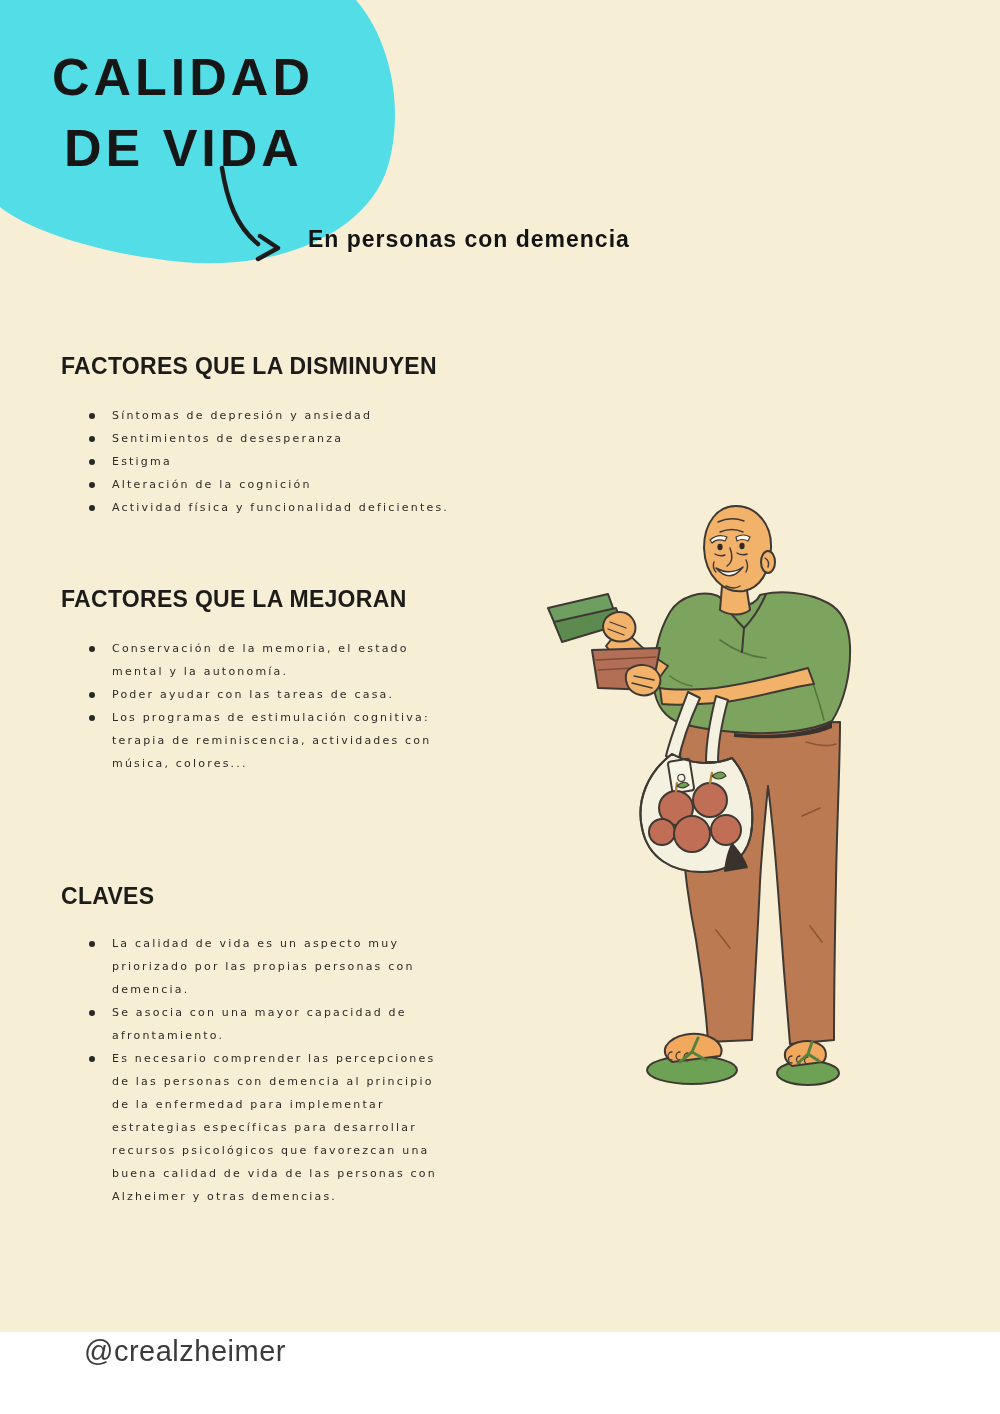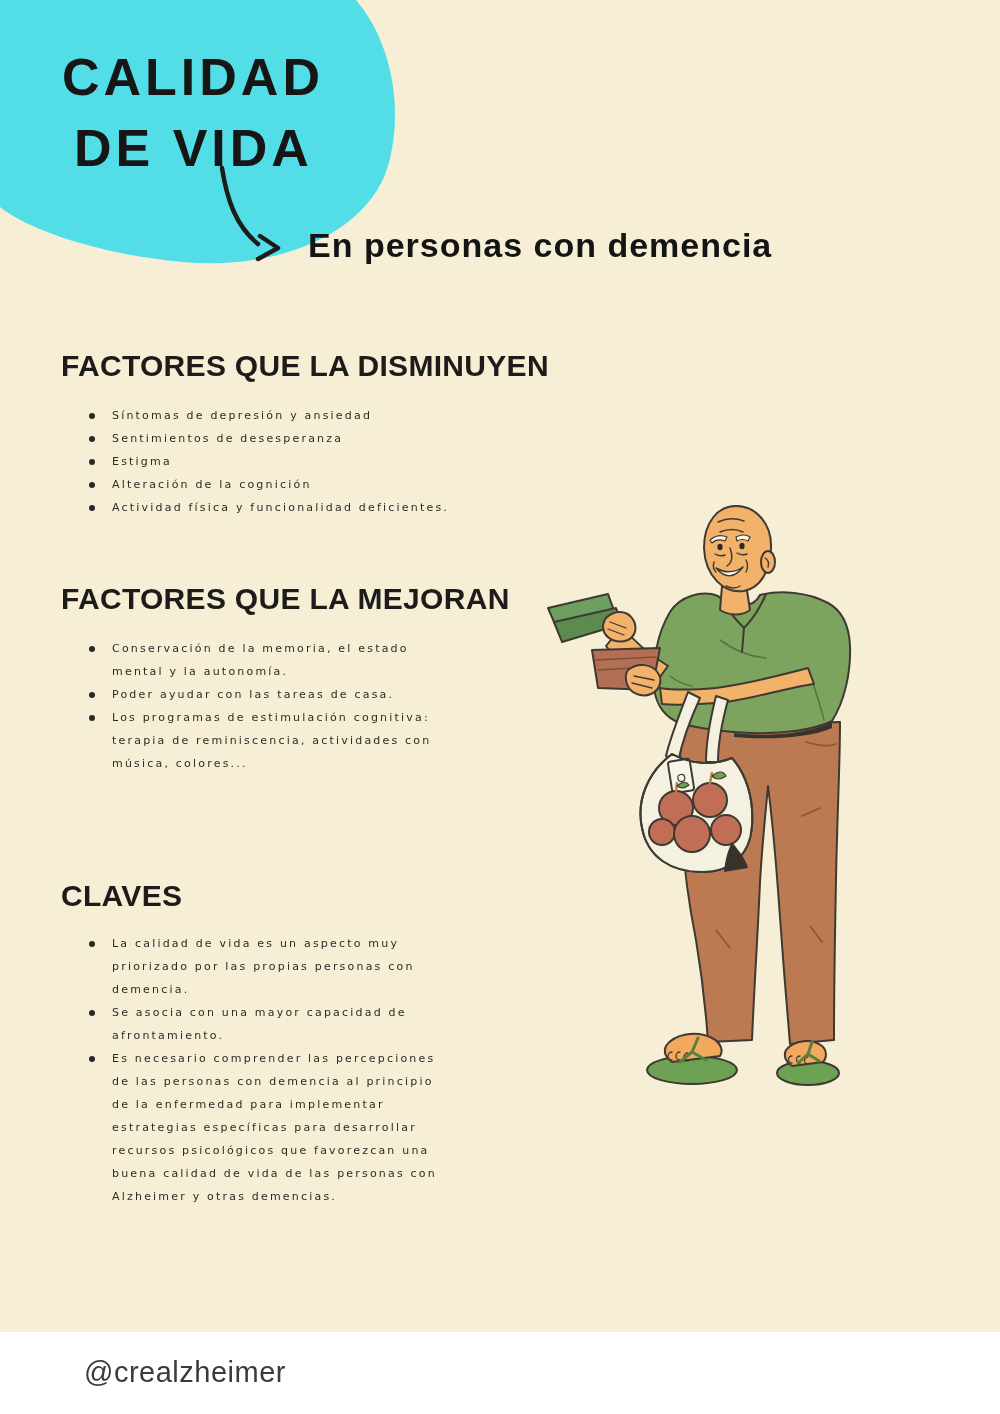--- a/index.html
+++ b/index.html
@@ -2,50 +2,50 @@
 <html><head>
 <meta charset="utf-8">
 <style>
   html,body{margin:0;padding:0;}
   body{width:1000px;height:1414px;position:relative;overflow:hidden;background:#ffffff;
        font-family:"DejaVu Sans",sans-serif;}
   .poster{position:absolute;left:0;top:0;width:1000px;height:1332px;background:#f6eed5;}
 
   
   .blob-svg{position:absolute;left:0;top:0;}
-  .title{position:absolute;left:62px;top:42px;margin:0;
+  .title{position:absolute;left:52px;top:42px;margin:0;
          font-family:"Liberation Sans",sans-serif;font-weight:700;
          font-size:52px;line-height:71px;letter-spacing:4px;color:#161616;}
   .title .l2{display:block;padding-left:12px;}
   .arrow-svg{position:absolute;left:200px;top:160px;}
   .subtitle{position:absolute;left:308px;top:226px;
             font-family:"Liberation Sans",sans-serif;font-weight:700;
-            font-size:34px;letter-spacing:1px;color:#141414;}
+            font-size:23px;letter-spacing:1px;color:#141414;}
 
   
   .section{position:absolute;left:58px;width:522px;}
   .section:nth-of-type(1){top:352px;}
   .section:nth-of-type(2){top:585px;}
   .section:nth-of-type(3){top:882px;}
   .section h2{margin:0 0 0 3px;font-family:"Liberation Sans",sans-serif;
-              font-weight:700;font-size:30px;line-height:28px;letter-spacing:0.3px;color:#1d1c1a;}
+              font-weight:700;font-size:23px;line-height:28px;letter-spacing:0.3px;color:#1d1c1a;}
   .section ul{list-style:none;margin:24px 0 0 0;padding:0;}
   .section:nth-of-type(3) ul{margin-top:22px;}
   .section li{position:relative;padding-left:54px;margin:0;
               font-size:11px;line-height:23px;letter-spacing:2.2px;
               color:#2e2b27;white-space:pre-line;}
   .section li::before{content:"";position:absolute;left:31px;top:8.5px;
               width:6px;height:6px;border-radius:50%;background:#2a2825;}
 
   
   .man-svg{position:absolute;left:520px;top:490px;}
 
   
   .footer{position:absolute;left:0;top:1332px;width:1000px;height:82px;background:#ffffff;}
-  .handle{position:absolute;left:84px;top:24px;
+  .handle{position:absolute;left:84px;top:3px;
           font-family:"Liberation Sans",sans-serif;font-size:29px;
           letter-spacing:0.5px;color:#3b3b3b;}
 </style>
 </head>
 <body>
 
 <div class="poster">
 
   <svg class="blob-svg" width="410" height="275" viewBox="0 0 410 275" aria-hidden="true">
     <path d="M 0,0 L 356,0 C 392,42 404,110 388,166 C 368,233 278,271 182,262 C 100,254 30,231 0,207 Z" fill="#53dde6"></path>

